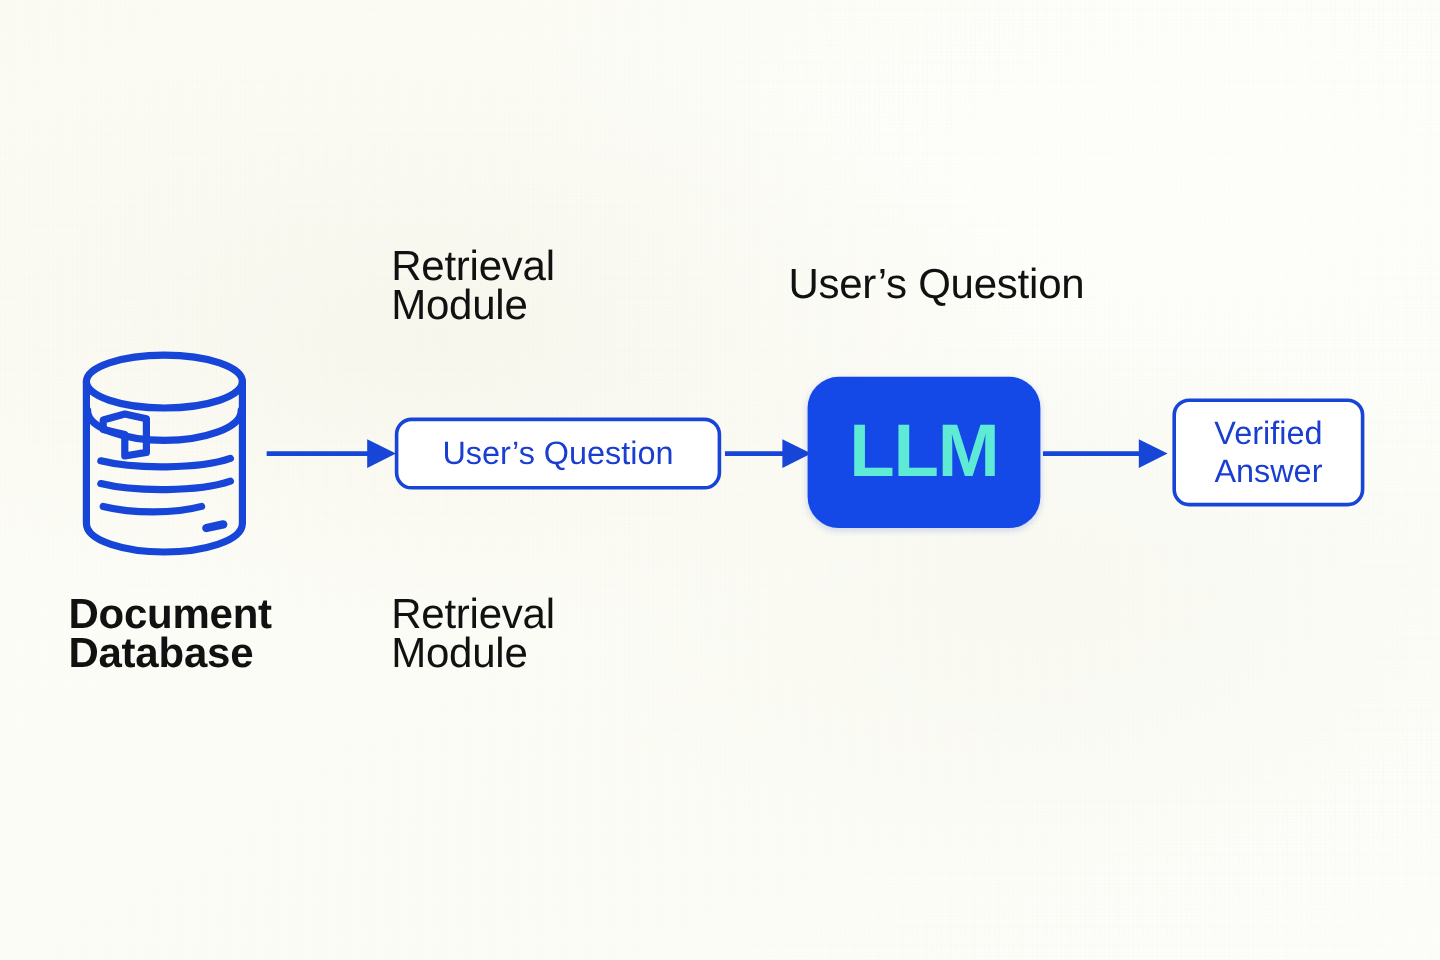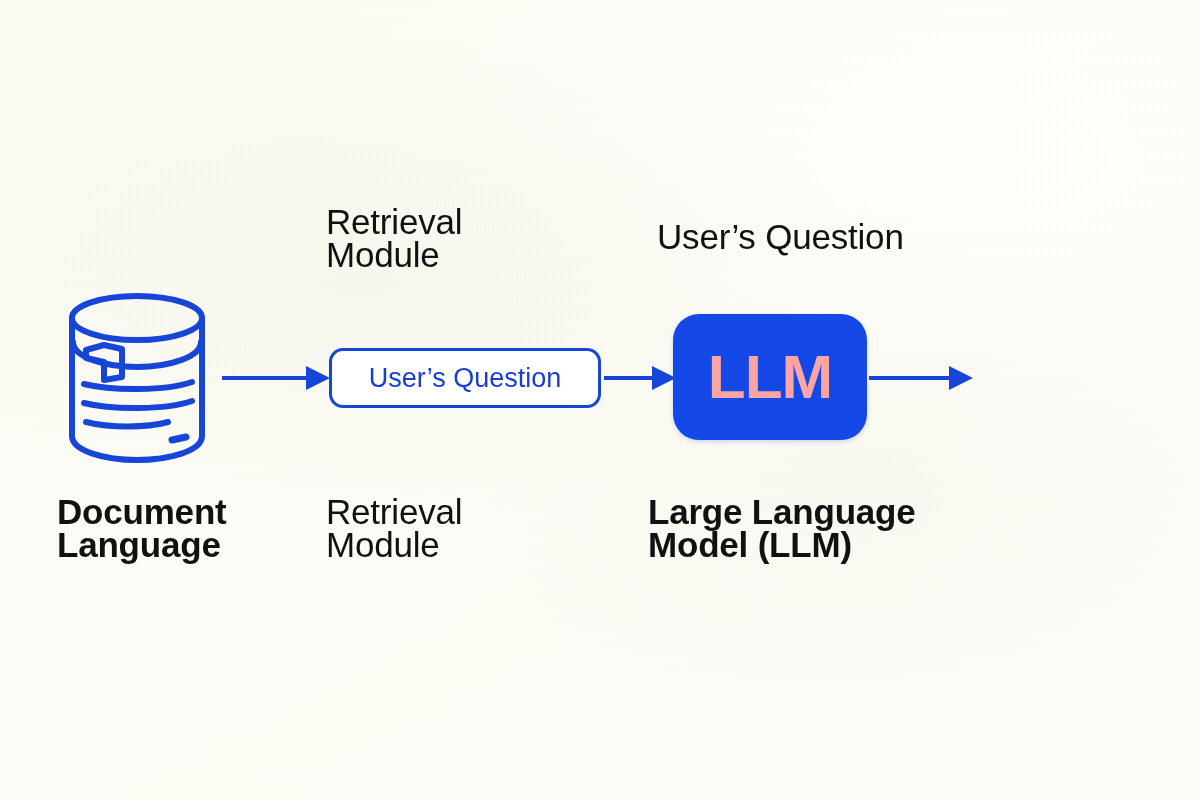--- a/index.html
+++ b/index.html
@@ -73,21 +73,21 @@
     position: absolute;
     box-sizing: border-box;
     background: #1449e8;
     border-radius: 26px;
     display: flex;
     align-items: center;
     justify-content: center;
     box-shadow: 0 2px 5px rgba(20,60,190,0.18);
   }
   #llm-box .box-text {
-    color: #fca5a5;
+    color: #5eead4;
     font-weight: bold;
     font-size: 62px;
     letter-spacing: -1px;
     line-height: 62px;
   }
 
   svg { display: block; }
 </style>
 </head>
 <body>
@@ -108,21 +108,21 @@
       <path d="M26 62 L26 70 L44 74 L44 92 L62 89 L62 61 L44 57 Z" stroke="#1645d8" stroke-width="6" fill="none" stroke-linejoin="round"></path>
 
       <path d="M24 96 C52 103 106 103 132 94" stroke="#1645d8" stroke-width="6" fill="none" stroke-linecap="round"></path>
       <path d="M24 115 C52 122 106 122 132 113" stroke="#1645d8" stroke-width="6" fill="none" stroke-linecap="round"></path>
       <path d="M26 134 C50 140 86 140 108 134" stroke="#1645d8" stroke-width="6" fill="none" stroke-linecap="round"></path>
       <path d="M112 152 L126 149" stroke="#1645d8" stroke-width="7" fill="none" stroke-linecap="round"></path>
     </svg>
   </div>
 
   <div class="label bold" style="left:57px; top:495px; width:230px;">Document
-Language</div>
+Database</div>
 
   <div class="abs" style="left:222px; top:360px; width:110px; height:36px;">
     <svg width="110" height="36" viewBox="0 0 110 36" fill="none">
       <path d="M0 18 L86 18" stroke="#1645d8" stroke-width="4"></path>
       <path d="M84 6 L108 18 L84 30 Z" fill="#1645d8"></path>
     </svg>
   </div>
 
   <div class="label" style="left:326px; top:205px; width:260px;">Retrieval
 Module</div>
@@ -140,24 +140,26 @@
       <path d="M48 6 L72 18 L48 30 Z" fill="#1645d8"></path>
     </svg>
   </div>
 
   <div class="label" style="left:657px; top:220px; width:300px;">User’s Question</div>
 
   <div id="llm-box" style="left:673px; top:314px; width:194px; height:126px;">
     <span class="box-text">LLM</span>
   </div>
 
-  <div class="label bold" style="left:648px; top:495px; width:300px;">Large Language
-Model (LLM)</div>
 
   <div class="abs" style="left:869px; top:360px; width:106px; height:36px;">
     <svg width="106" height="36" viewBox="0 0 106 36" fill="none">
       <path d="M0 18 L82 18" stroke="#1645d8" stroke-width="4"></path>
       <path d="M80 6 L104 18 L80 30 Z" fill="#1645d8"></path>
     </svg>
   </div>
 
+  <div class="outline-box" id="answer-box" style="left:977px; top:332px; width:160px; height:90px;">
+    <span class="box-text">Verified
+Answer</span>
+  </div>
 
 </div>
 
 </body></html>

